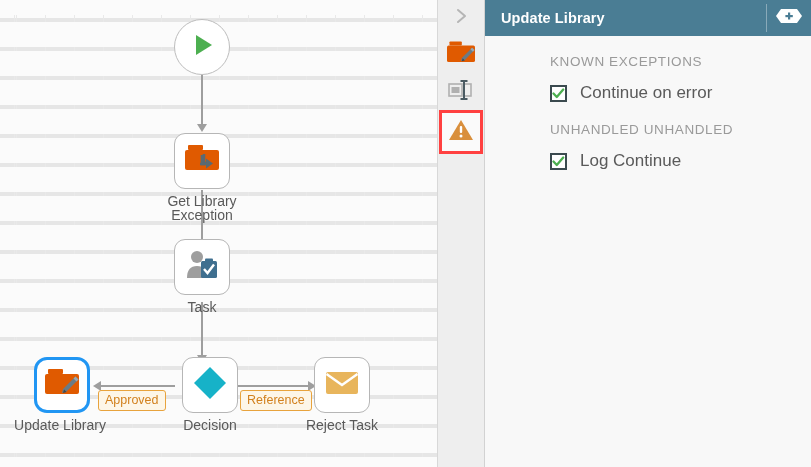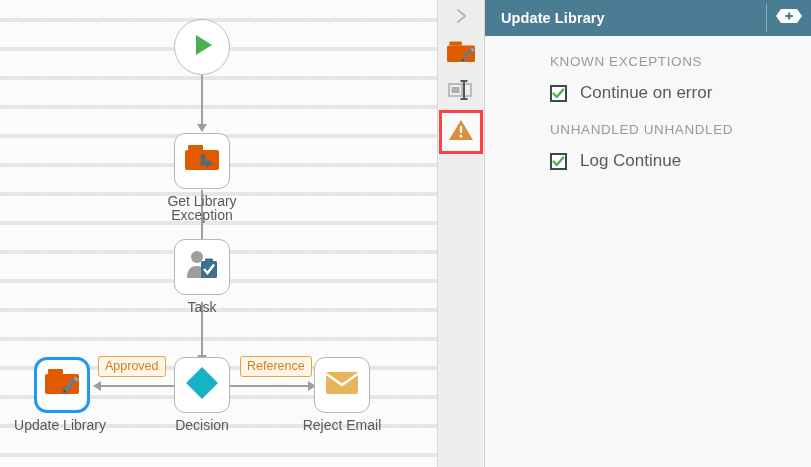--- a/index.html
+++ b/index.html
@@ -103,20 +103,21 @@
     position: absolute;
     background: #fdf6e8;
     border: 1px solid #e8a33d;
     border-radius: 3px;
     color: #d2811e;
     font-size: 12.5px;
     padding: 2px 6px 3px 6px;
     line-height: 14px;
     white-space: nowrap;
     font-family: "Liberation Sans", sans-serif;
+    margin-top: 34px;
   }
 
   
   .icon-strip {
     width: 48px; height: 467px;
     background: #eeeeee;
     border-left: 1px solid #d8d8d8;
     border-right: 1px solid #d2d2d2;
     display: flex; flex-direction: column; align-items: center;
     flex: 0 0 48px;
@@ -272,41 +273,41 @@
             <path d="M3 8 h30 a2 2 0 0 1 2 2 v16 a2 2 0 0 1 -2 2 h-30 a2 2 0 0 1 -2 -2 v-16 a2 2 0 0 1 2 -2 z" fill="#e05a00"></path>
             <path d="M31.5 10.5 l3 3 l-12.5 12.5 l-4 1 l1 -4 z" fill="#6b7b84"></path>
             <path d="M31.5 10.5 l3 3 l-2 2 l-3 -3 z" fill="#9aa8b0"></path>
             <path d="M19 27 l1 -3.6 l2.6 2.6 z" fill="#3d4a52"></path>
           </svg>
         </span>
       </div>
       <div class="node-label selected-lbl">Update Library</div>
     </div>
 
-    <div class="node" style="left:174px; top:357px;">
+    <div class="node" style="left:182px; top:357px;">
       <div class="node-box">
         <span>
           <svg width="38" height="38" viewBox="0 0 38 38">
             <polygon points="19,3 35,19 19,35 3,19" fill="#16b2c8"></polygon>
           </svg>
         </span>
       </div>
       <div class="node-label">Decision</div>
     </div>
 
     <div class="node" style="left:314px; top:357px;">
       <div class="node-box">
         <span>
           <svg width="34" height="26" viewBox="0 0 34 26">
             <rect x="1" y="2" width="32" height="22" rx="2" fill="#e8b55c"></rect>
             <path d="M1.5 4 L17 15 L32.5 4" stroke="#ffffff" stroke-width="2.4" fill="none"></path>
           </svg>
         </span>
       </div>
-      <div class="node-label">Reject Email</div>
+      <div class="node-label">Reject Task</div>
     </div>
   </div>
 
   <div class="icon-strip">
 
     <div class="strip-btn chevron">
       <span>
         <svg width="18" height="18" viewBox="0 0 18 18">
           <polyline points="6,3 13,9 6,15" stroke="#b5b5b5" stroke-width="2" fill="none" stroke-linecap="round" stroke-linejoin="round"></polyline>
         </svg>

